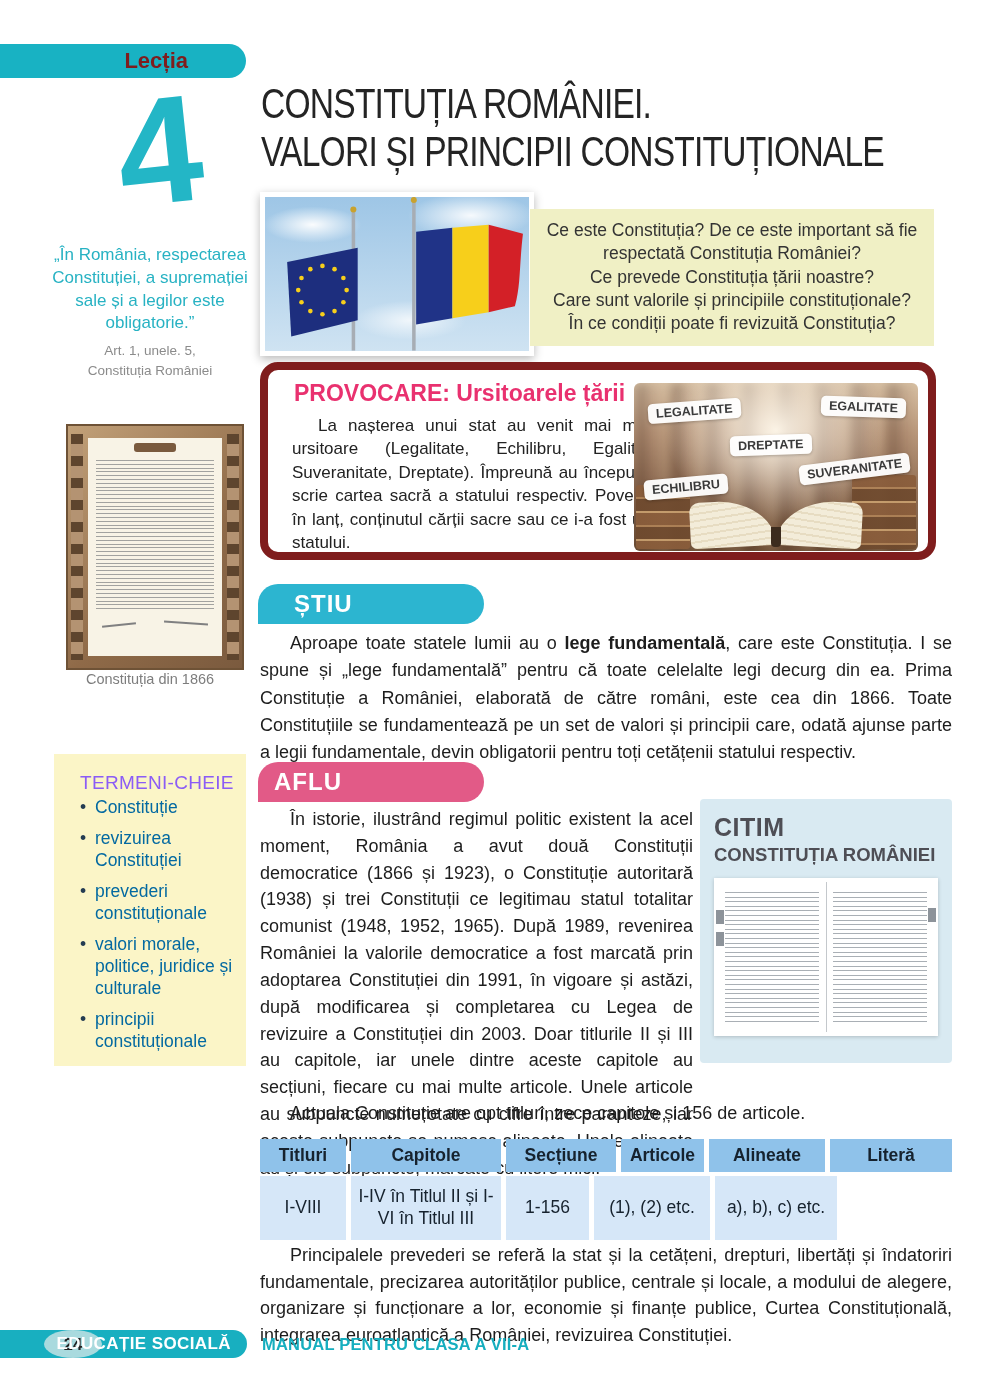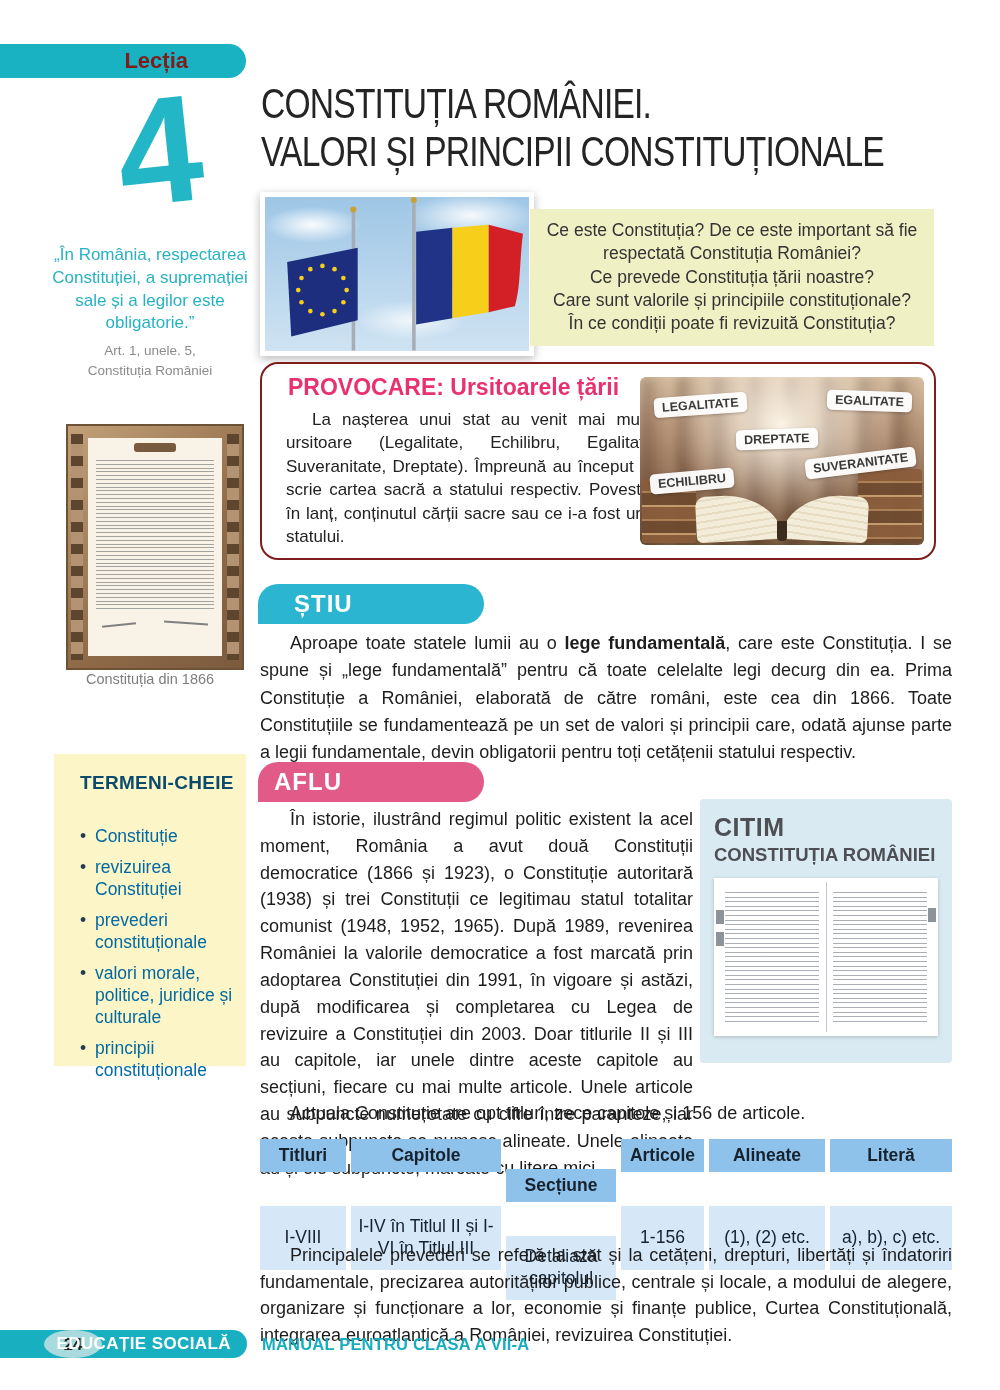--- a/index.html
+++ b/index.html
@@ -29,21 +29,21 @@
   .c1866-lines{position:absolute;left:8px;right:8px;top:22px;bottom:44px;opacity:.55;
       background:repeating-linear-gradient(to bottom,#5c6066 0 1px,transparent 1px 3.8px);}
   .c1866-sig1,.c1866-sig2{position:absolute;height:2px;background:#4d4f55;opacity:.7;}
   .c1866-sig1{left:14px;bottom:30px;width:34px;transform:rotate(-6deg);}
   .c1866-sig2{right:14px;bottom:32px;width:44px;transform:rotate(4deg);}
   .c1866-caption{position:absolute;left:50px;top:671px;width:200px;text-align:center;
       color:#7d7d7d;font-size:14.5px;}
 
   .keyterms{position:absolute;left:54px;top:754px;width:192px;height:312px;background:#fbf5c7;
       box-sizing:border-box;padding:18px 10px 0 26px;}
-  .keyterms-title{font-size:19px;font-weight:bold;color:#0c4a6e;letter-spacing:.3px;margin-bottom:31px;}
+  .keyterms-title{font-size:19px;font-weight:normal;color:#8b5cf6;letter-spacing:.3px;margin-bottom:2px;}
   .keyterms ul{margin:0;padding:0;list-style:none;}
   .keyterms li{position:relative;padding-left:15px;margin-bottom:9px;font-size:17.5px;
       line-height:1.26;color:#0369a1;}
   .keyterms li::before{content:"•";position:absolute;left:0;top:0;color:#243c52;}
 
   
   .title-line{position:absolute;left:261px;white-space:nowrap;color:#242424;font-weight:400;
       font-size:42px;letter-spacing:-1px;transform:scaleX(.8);transform-origin:left center;}
   .title-1{top:80px;} .title-2{top:128px;}
 
@@ -56,21 +56,21 @@
       linear-gradient(180deg,#9ec6e6,#cfe3f2);}
   .flags svg{display:block;width:100%;height:100%;}
 
   
   .qbox{position:absolute;left:530px;top:209px;width:404px;height:137px;background:#f0f0c5;
       box-sizing:border-box;padding:10px 14px;text-align:center;color:#333;font-size:17.5px;
       line-height:1.33;}
 
   
   .pv-card{position:absolute;left:260px;top:362px;width:676px;height:198px;background:#fff;
-      border:2px solid #7f1d1d;border-radius:18px;box-sizing:border-box;}
+      border:8px solid #7f1d1d;border-radius:18px;box-sizing:border-box;}
   .pv-title{position:absolute;left:26px;top:10px;font-size:23px;font-weight:bold;color:#e9316f;}
   .pv-body{position:absolute;left:24px;top:44px;width:372px;font-size:17px;line-height:1.38;
       text-align:justify;text-indent:26px;color:#222;}
   .pv-img{position:absolute;right:10px;top:13px;width:284px;height:168px;border-radius:6px;
       overflow:hidden;background:linear-gradient(180deg,#d8c2a6 0,#b69579 30%,#8a6950 65%,#6e5138 100%);}
   .pv-img::before{content:"";position:absolute;inset:0;opacity:.45;filter:blur(5px);
       background:repeating-linear-gradient(90deg,rgba(60,30,20,.55) 0 14px,rgba(140,95,70,.3) 14px 26px,rgba(215,185,150,.4) 26px 36px);}
   .pv-img::after{content:"";position:absolute;inset:0;
       background:radial-gradient(ellipse at 50% 28%,rgba(255,248,235,.95),transparent 55%);}
   .pv-tag{position:absolute;z-index:3;background:rgba(255,255,255,.95);border-radius:5px;
@@ -122,21 +122,21 @@
   .cz-sq1{left:2px;top:32px;} .cz-sq2{left:2px;top:54px;} .cz-sq3{right:2px;top:30px;}
 
   
   .info-table{position:absolute;left:260px;top:1139px;width:692px;}
   .t-row{display:flex;gap:5px;}
   .t-head{margin-bottom:4px;border-radius:14px;}
   .t-cell{display:flex;align-items:center;justify-content:center;text-align:center;
       box-sizing:border-box;font-size:17.5px;line-height:1.25;color:#16222e;padding:2px 4px;}
   .t-head .t-cell{background:#8fc2ea;height:33px;font-weight:bold;}
   .t-body .t-cell{background:#d6e7f8;height:64px;}
-  .col1{flex:0 0 86px;} .col2{flex:0 0 150px;} .col3{flex:0 0 110px;margin-top:30px;}
+  .col1{flex:0 0 86px;} .col2{flex:0 0 150px;} .col3{flex:0 0 110px;}
   .col4{flex:0 0 83px;} .col5{flex:0 0 116px;} .col6{flex:0 0 122px;}
 
   .closing{position:absolute;left:260px;top:1242px;width:692px;font-size:18px;line-height:1.48;
       text-align:justify;text-indent:30px;}
 
   
   .footer-bar{position:absolute;left:0;top:1330px;width:247px;height:28px;background:#18afc0;
       border-radius:0 14px 14px 0;}
   .footer-pill{position:absolute;left:44px;top:0;width:58px;height:28px;background:#a9dade;
       border-radius:50%;text-align:center;line-height:28px;font-size:16.5px;font-weight:600;color:#222;}
@@ -269,21 +269,20 @@
       <div class="t-cell col1">Titluri</div>
       <div class="t-cell col2">Capitole</div>
       <div class="t-cell col3">Secțiune</div>
       <div class="t-cell col4">Articole</div>
       <div class="t-cell col5">Alineate</div>
       <div class="t-cell col6">Literă</div>
     </div>
     <div class="t-row t-body">
       <div class="t-cell col1">I-VIII</div>
       <div class="t-cell col2">I-IV în Titlul II și I-VI în Titlul III</div>
-      <div class="t-cell col3">Detaliază capitolul</div>
       <div class="t-cell col4">1-156</div>
       <div class="t-cell col5">(1), (2) etc.</div>
       <div class="t-cell col6">a), b), c) etc.</div>
     </div>
   </div>
 
   <div class="closing">Principalele prevederi se referă la stat și la cetățeni, drepturi, libertăți și îndatoriri fundamentale, precizarea autorităților publice, centrale și locale, a modului de alegere, organizare și funcționare a lor, economie și finanțe publice, Curtea Constituțională, integrarea euroatlantică a României, revizuirea Constituției.</div>
 
   <div class="footer-bar">
     <div class="footer-pill">24</div>

